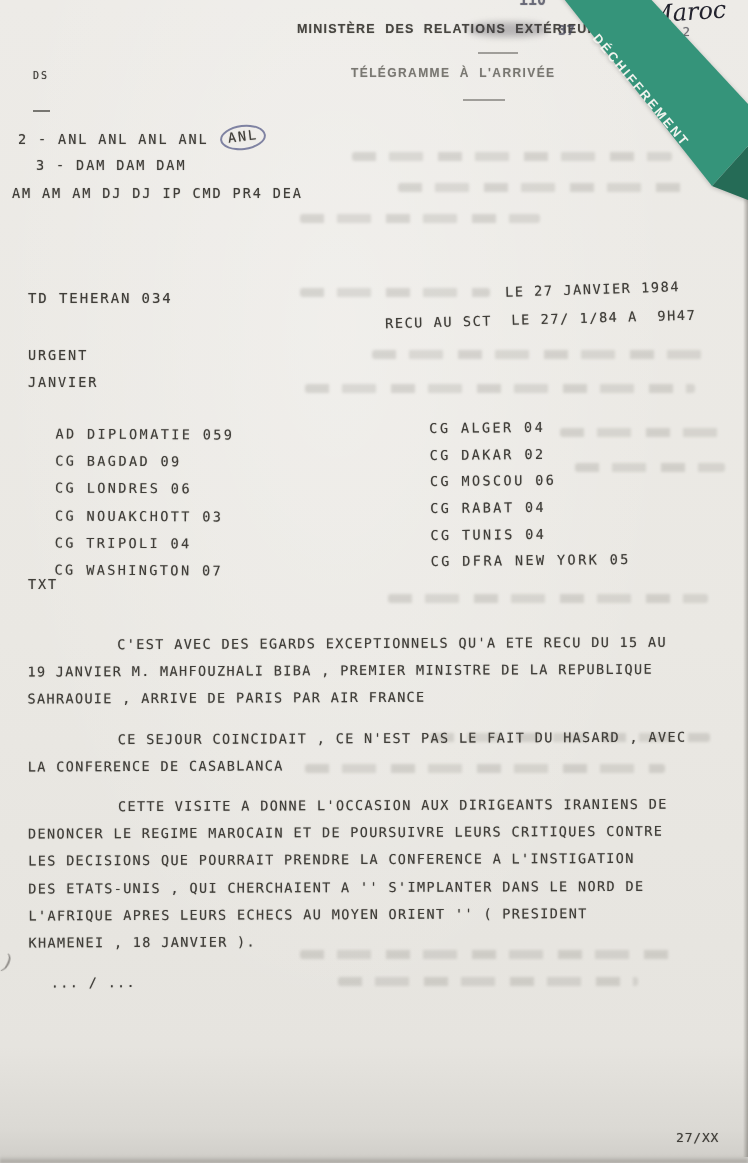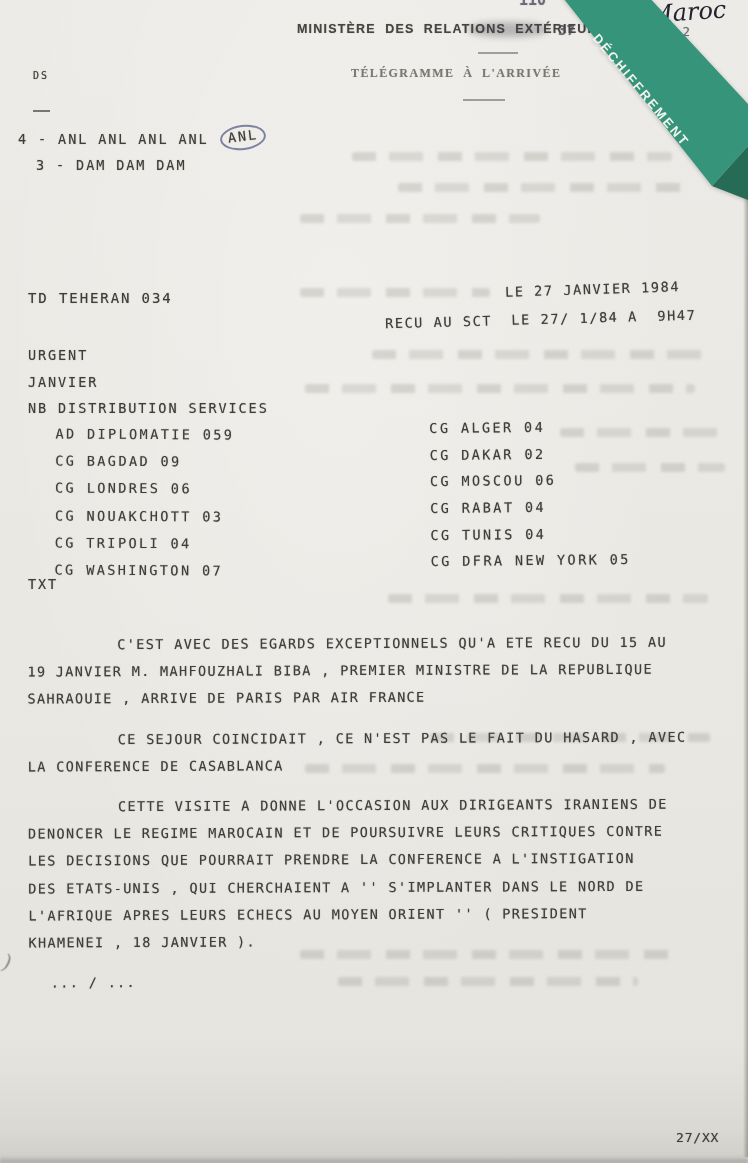--- a/index.html
+++ b/index.html
@@ -12,21 +12,21 @@
   }
   .abs{position:absolute;}
   .type{font-family:"DejaVu Sans Mono",monospace;white-space:pre;color:#403e39;
         text-shadow:0 0 1px rgba(62,60,54,.55);}
   .t-route{font-size:13.5px;letter-spacing:1.9px;}
   .t-body {font-size:13.5px;letter-spacing:1.35px;}
   .t-dist {font-size:13.5px;letter-spacing:2.4px;}
   .t-date {font-size:13.5px;letter-spacing:1.6px;}
   .hdr{font-family:"Liberation Sans",sans-serif;font-weight:700;color:#474540;
        letter-spacing:1.2px;font-size:12.5px;white-space:pre;text-shadow:0 0 1px rgba(70,68,62,.5);}
-  .subhdr{font-family:Liberation Serif, serif;font-weight:700;color:#5c5a54;opacity:.8;
+  .subhdr{font-family:Liberation Sans, sans-serif;font-weight:700;color:#5c5a54;opacity:.8;
        letter-spacing:1.4px;font-size:12px;white-space:pre;text-shadow:0 0 1px rgba(90,88,80,.4);}
   .rule{height:2px;background:rgba(95,93,87,.55);filter:blur(.5px);}
   .pen-circle{display:inline-block;border:2px solid rgba(58,64,118,.62);border-radius:50%;
        padding:1px 6px 4px 6px;margin-left:1px;transform:rotate(-7deg);position:relative;top:-3px;}
   .handwrite{font-family:"DejaVu Serif",serif;font-style:italic;color:#23232e;}
   .bleed{position:absolute;height:9px;border-radius:3px;opacity:.45;filter:blur(1.7px);
        background:repeating-linear-gradient(90deg,rgba(122,119,111,.5) 0 24px,rgba(122,119,111,0) 24px 37px,
        rgba(122,119,111,.42) 37px 71px,rgba(122,119,111,0) 71px 86px);}
   .stamp{color:rgba(72,74,104,.55);filter:blur(.6px);font-weight:700;}
   .smudge{background:rgba(68,66,74,.32);filter:blur(3px);border-radius:45%;}
@@ -77,30 +77,30 @@
   <svg class="abs" style="left:0;top:0;" width="748" height="240" viewBox="0 0 748 240">
     <g style="filter:drop-shadow(0 1px 2px rgba(0,0,0,.22));">
       <polygon points="712,186 748,146 748,200" fill="#256b56"></polygon>
       <polygon points="560,-6 646,-6 748,104 748,146 712,186" fill="#35947a"></polygon>
       <text transform="translate(597,29) rotate(50)" x="4" y="10" font-family="Liberation Sans, sans-serif" font-size="13" font-weight="700" fill="#f1f3ee" letter-spacing="2.4">DÉCHIFFREMENT</text>
     </g>
   </svg>
 
   <div class="abs type t-route" style="left:33px;top:70px;font-size:10px;">DS</div>
   <div class="abs rule" style="left:33px;top:110px;width:17px;background:rgba(70,68,62,.7);"></div>
-  <div class="abs type t-route" style="left:18px;top:128px;"><span>4 - ANL ANL ANL ANL </span><span class="pen-circle">ANL</span></div>
+  <div class="abs type t-route" style="left:18px;top:128px;"><span>2 - ANL ANL ANL ANL </span><span class="pen-circle">ANL</span></div>
   <div class="abs type t-route" style="left:36px;top:157px;">3 - DAM DAM DAM</div>
+  <div class="abs type t-route" style="left:12px;top:185px;">AM AM AM DJ DJ IP CMD PR4 DEA</div>
 
   <div class="abs type t-route" style="left:28px;top:290px;font-size:14px;">TD TEHERAN 034</div>
   <div class="abs type t-date" style="left:505px;top:281px;transform:rotate(-1.8deg);">LE 27 JANVIER 1984</div>
   <div class="abs type t-date" style="left:385px;top:311px;transform:rotate(-1.6deg);">RECU AU SCT  LE 27/ 1/84 A  9H47</div>
 
   <div class="abs type t-route" style="left:28px;top:347px;">URGENT</div>
   <div class="abs type t-route" style="left:28px;top:374px;">JANVIER</div>
-  <div class="abs type t-route" style="left:28px;top:400px;">NB DISTRIBUTION SERVICES</div>
 
   <ul class="abs dist" style="left:55px;top:421px;transform:rotate(.35deg);">
     <li class="type t-dist line">AD DIPLOMATIE 059</li>
     <li class="type t-dist line">CG BAGDAD 09</li>
     <li class="type t-dist line">CG LONDRES 06</li>
     <li class="type t-dist line">CG NOUAKCHOTT 03</li>
     <li class="type t-dist line">CG TRIPOLI 04</li>
     <li class="type t-dist line">CG WASHINGTON 07</li>
   </ul>
   <ul class="abs dist" style="left:430px;top:414px;transform:rotate(-.6deg);">

